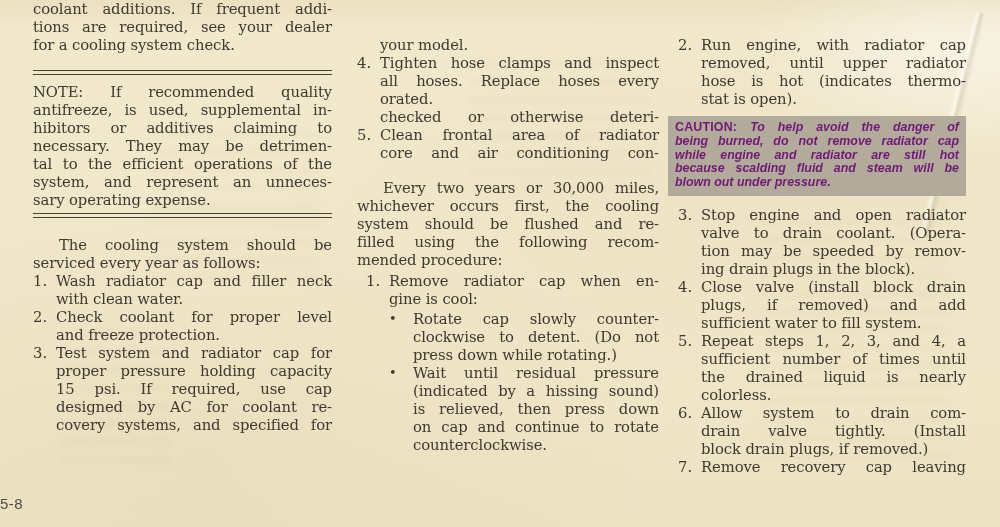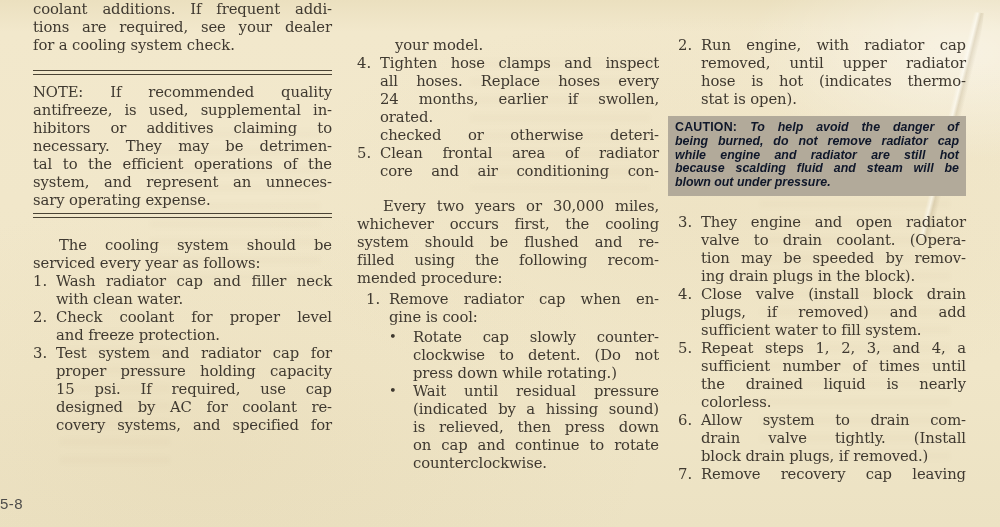--- a/index.html
+++ b/index.html
@@ -52,34 +52,34 @@
     border-top:1.7px solid #4a4334;
     border-bottom:1.7px solid #4a4334;
   }
   .r1{margin:16px 0 8px 0;}
   .r2{margin:4px 0 0 0;}
   .para1{margin-top:18px;}
 
   .li{display:flex;}
   .li .num{flex:0 0 23px;font-size:14.8px;line-height:18px;}
   .li .itx{flex:1;min-width:0;}
-  .carry{margin-left:38px;}
+  .carry{margin-left:23px;}
 
   .steps{margin-left:9px;margin-top:3px;}
   .bullets{margin-left:32px;margin-top:2px;}
   .bullets .num{flex:0 0 24px;text-align:left;font-size:13px;}
 
   .col2 .para1{margin-top:17px;}
 
   .caution{
-    margin:8px 0 17px -10px;
+    margin:8px 0 10px -10px;
     width:calc(100% + 10px);
     box-sizing:border-box;
     background:var(--caution-bg,#b2aa9a);
-    color:#0f172a;
+    color:#701a75;
     padding:5px 7px 6px 7px;
     font-family:"Liberation Sans", sans-serif;
     font-weight:bold;
   }
   .cln{
     font-size:12.4px;line-height:13.8px;font-style:italic;
     text-align:justify;text-align-last:justify;
   }
   .cln.end{text-align-last:left;}
   .clabel{font-style:normal;letter-spacing:0.2px;}
@@ -153,21 +153,20 @@
   <div class="col col2">
     <div class="carry">
       <div class="ln end">your model.</div>
     </div>
     <div>
       <div class="li">
         <div class="num">4.</div>
         <div class="itx">
           <div class="ln">Tighten hose clamps and inspect</div>
           <div class="ln">all hoses. Replace hoses every</div>
-          <div class="ln">24 months, earlier if swollen,</div>
           <div class="ln end">orated.</div>
           <div class="ln">checked or otherwise deteri-</div>
         </div>
       </div>
       <div class="li">
         <div class="num">5.</div>
         <div class="itx">
           <div class="ln">Clean frontal area of radiator</div>
           <div class="ln">core and air conditioning con-</div>
         </div>
@@ -227,21 +226,21 @@
       <div class="cln">being burned, do not remove radiator cap</div>
       <div class="cln">while engine and radiator are still hot</div>
       <div class="cln">because scalding fluid and steam will be</div>
       <div class="cln end">blown out under pressure.</div>
     </div>
 
     <div>
       <div class="li">
         <div class="num">3.</div>
         <div class="itx">
-          <div class="ln">They engine and open radiator</div>
+          <div class="ln">Stop engine and open radiator</div>
           <div class="ln">valve to drain coolant. (Opera-</div>
           <div class="ln">tion may be speeded by remov-</div>
           <div class="ln end">ing drain plugs in the block).</div>
         </div>
       </div>
       <div class="li">
         <div class="num">4.</div>
         <div class="itx">
           <div class="ln">Close valve (install block drain</div>
           <div class="ln">plugs, if removed) and add</div>

